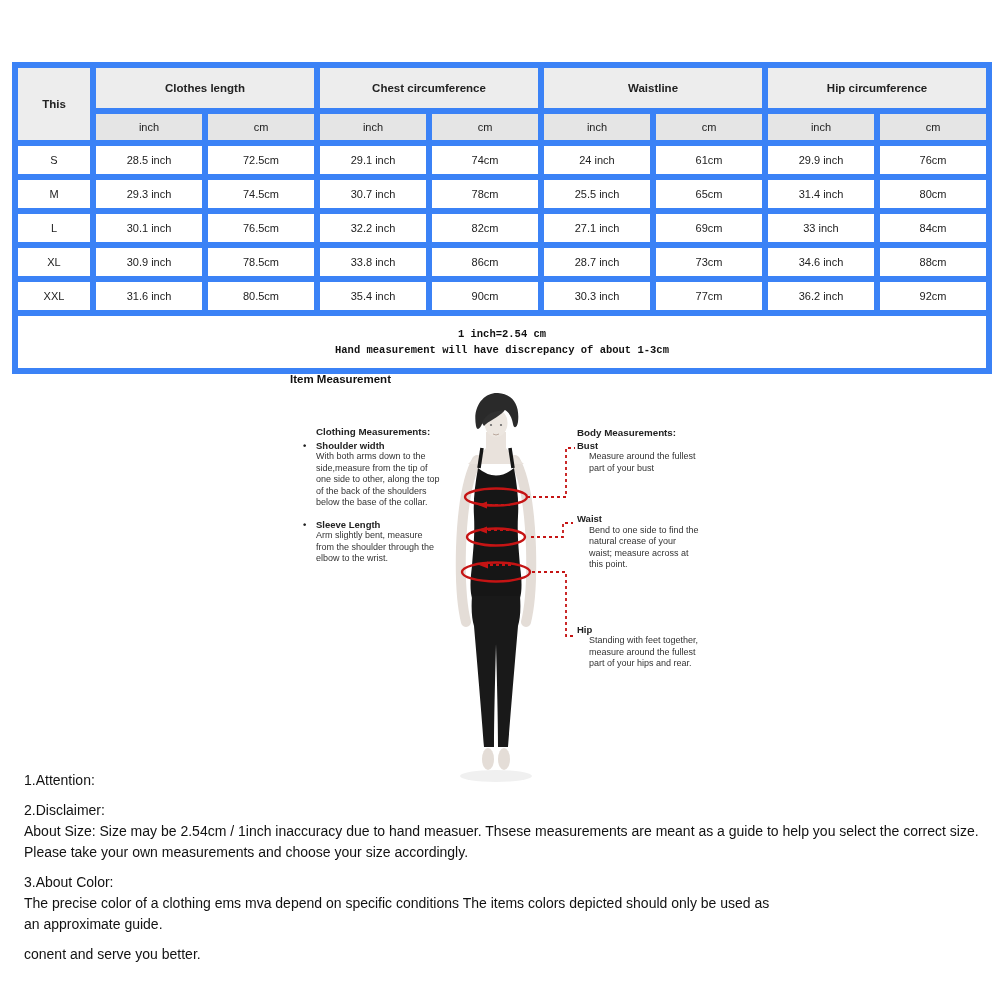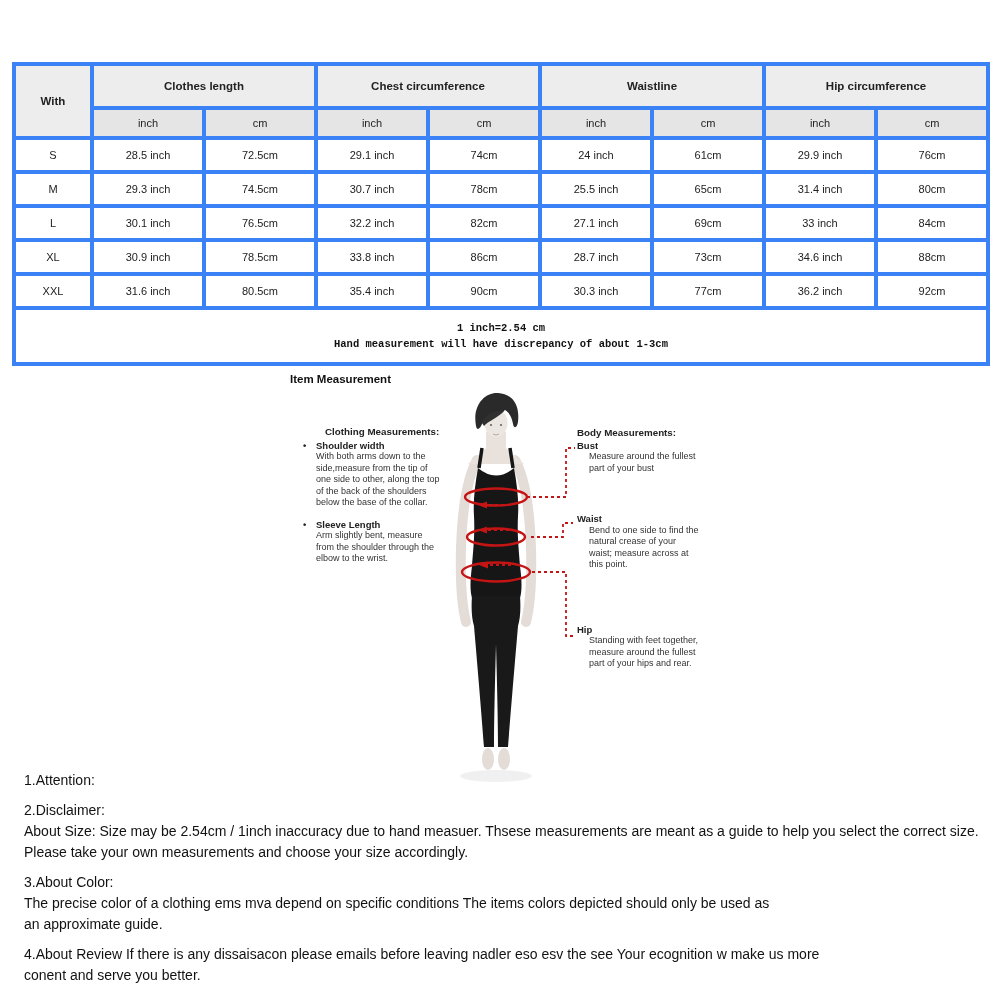--- a/index.html
+++ b/index.html
@@ -6,39 +6,39 @@
   body{
     width:1000px;height:1000px;position:relative;background:#ffffff;
     font-family:"Liberation Sans", sans-serif;color:#1c1c1c;overflow:hidden;
   }
   
   .size-table{
     position:absolute;left:12px;top:62px;width:975px;
     border-collapse:collapse;table-layout:fixed;
   }
   .size-table th,.size-table td{
-    border:4px solid #3b82f6;text-align:center;vertical-align:middle;
+    border:6px solid #3b82f6;text-align:center;vertical-align:middle;
     font-size:11px;color:#222;padding:0;
   }
   .size-table thead .grp th{background:#ededed;font-weight:bold;height:40px;font-size:11.5px;}
   .size-table thead .units td{background:#e5e5e5;height:26px;font-weight:normal;}
   .size-table tbody tr{height:34px;background:#fff;}
   .size-table .footnote-cell{height:52px;background:#fff;}
   .footnote-line{
     font-family:"Liberation Mono", monospace;font-weight:bold;
     font-size:10.5px;line-height:16px;color:#111;
   }
   
   .diagram-title{
     position:absolute;left:290px;top:373px;font-size:11.5px;font-weight:bold;color:#111;
   }
   .dg-col{position:absolute;font-size:9px;line-height:11.5px;color:#222;}
   .dg-left{left:303px;top:426px;width:140px;}
   .dg-right{left:577px;top:427px;width:124px;}
-  .dg-heading{font-weight:bold;font-size:9.8px;margin-left:22px;}
+  .dg-heading{font-weight:bold;font-size:9.8px;margin-left:13px;}
   .dg-right .dg-heading{margin-left:0;}
   .dg-item{margin-top:2px;}
   .dg-item .lbl-row{font-weight:bold;font-size:9.5px;}
   .dg-item .bullet{display:inline-block;width:13px;text-align:left;}
   .dg-item .desc{margin-left:13px;color:#333;}
   .dg-right .dg-item .desc{margin-left:12px;}
   .dg-left .dg-item + .dg-item{margin-top:10px;}
   .mt-bust{margin-top:1px;}
   .mt-waist{margin-top:39px;}
   .mt-hip{margin-top:53px;}
@@ -62,21 +62,21 @@
       <col style="width:112px">
     <col style="width:112px">
       <col style="width:112px">
     <col style="width:112px">
       <col style="width:112px">
     <col style="width:112px">
       <col style="width:112px">
   </colgroup>
   <thead>
     <tr class="grp">
-      <th rowspan="2">With</th>
+      <th rowspan="2">This</th>
       <th colspan="2">Clothes length</th>
       <th colspan="2">Chest circumference</th>
       <th colspan="2">Waistline</th>
       <th colspan="2">Hip circumference</th>
     </tr>
     <tr class="units">
 
     <td>inch</td>
         <td>cm</td>
         <td>inch</td>
@@ -246,16 +246,15 @@
     <div class="note-line">2.Disclaimer:</div>
     <div class="note-line">About Size: Size may be 2.54cm / 1inch inaccuracy due to hand measuer. Thsese measurements are meant as a guide to help you select the correct size.</div>
     <div class="note-line">Please take your own measurements and choose your size accordingly.</div>
   </div>
   <div class="note-block">
     <div class="note-line">3.About Color:</div>
     <div class="note-line">The precise color of a clothing ems mva depend on specific conditions The items colors depicted should only be used as</div>
     <div class="note-line">an approximate guide.</div>
   </div>
   <div class="note-block">
-    <div class="note-line">4.About Review If there is any dissaisacon please emails before leaving nadler eso esv the see Your ecognition w make us more</div>
     <div class="note-line">conent and serve you better.</div>
   </div>
 </div>
 
 </body></html>

